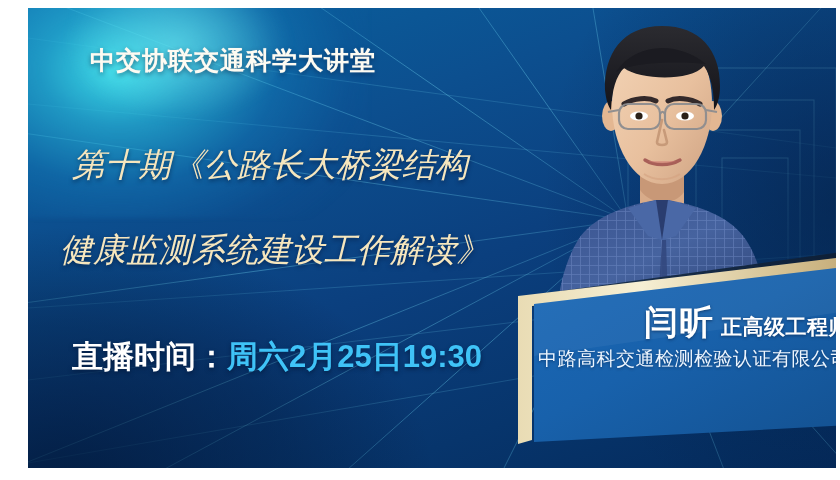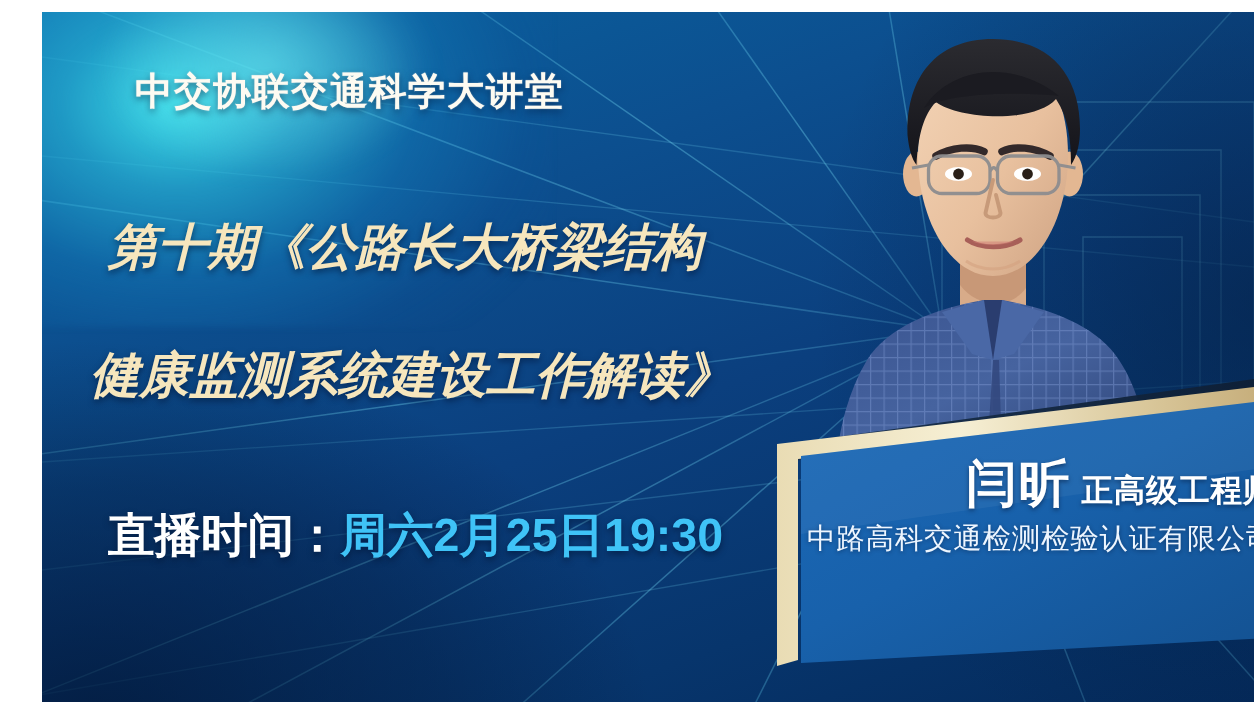--- a/index.html
+++ b/index.html
@@ -69,21 +69,21 @@
     white-space: nowrap;
     margin-left: 20px;
   }
 
   .subtitle {
     position: absolute;
     left: 44px; top: 132px;
     font-size: 33px;
     line-height: 49px;
     font-style: italic;
-    font-weight: 700;
+    font-weight: 400;
     color: #f6e6bd;
     text-shadow: 0 2px 4px rgba(0,20,55,.6);
     white-space: nowrap;
   }
   .subtitle .l2 { display:block; margin-left: -12px; margin-top: 36px; }
 
   .livetime {
     position: absolute;
     left: 44px; top: 328px;
     font-size: 31px;

